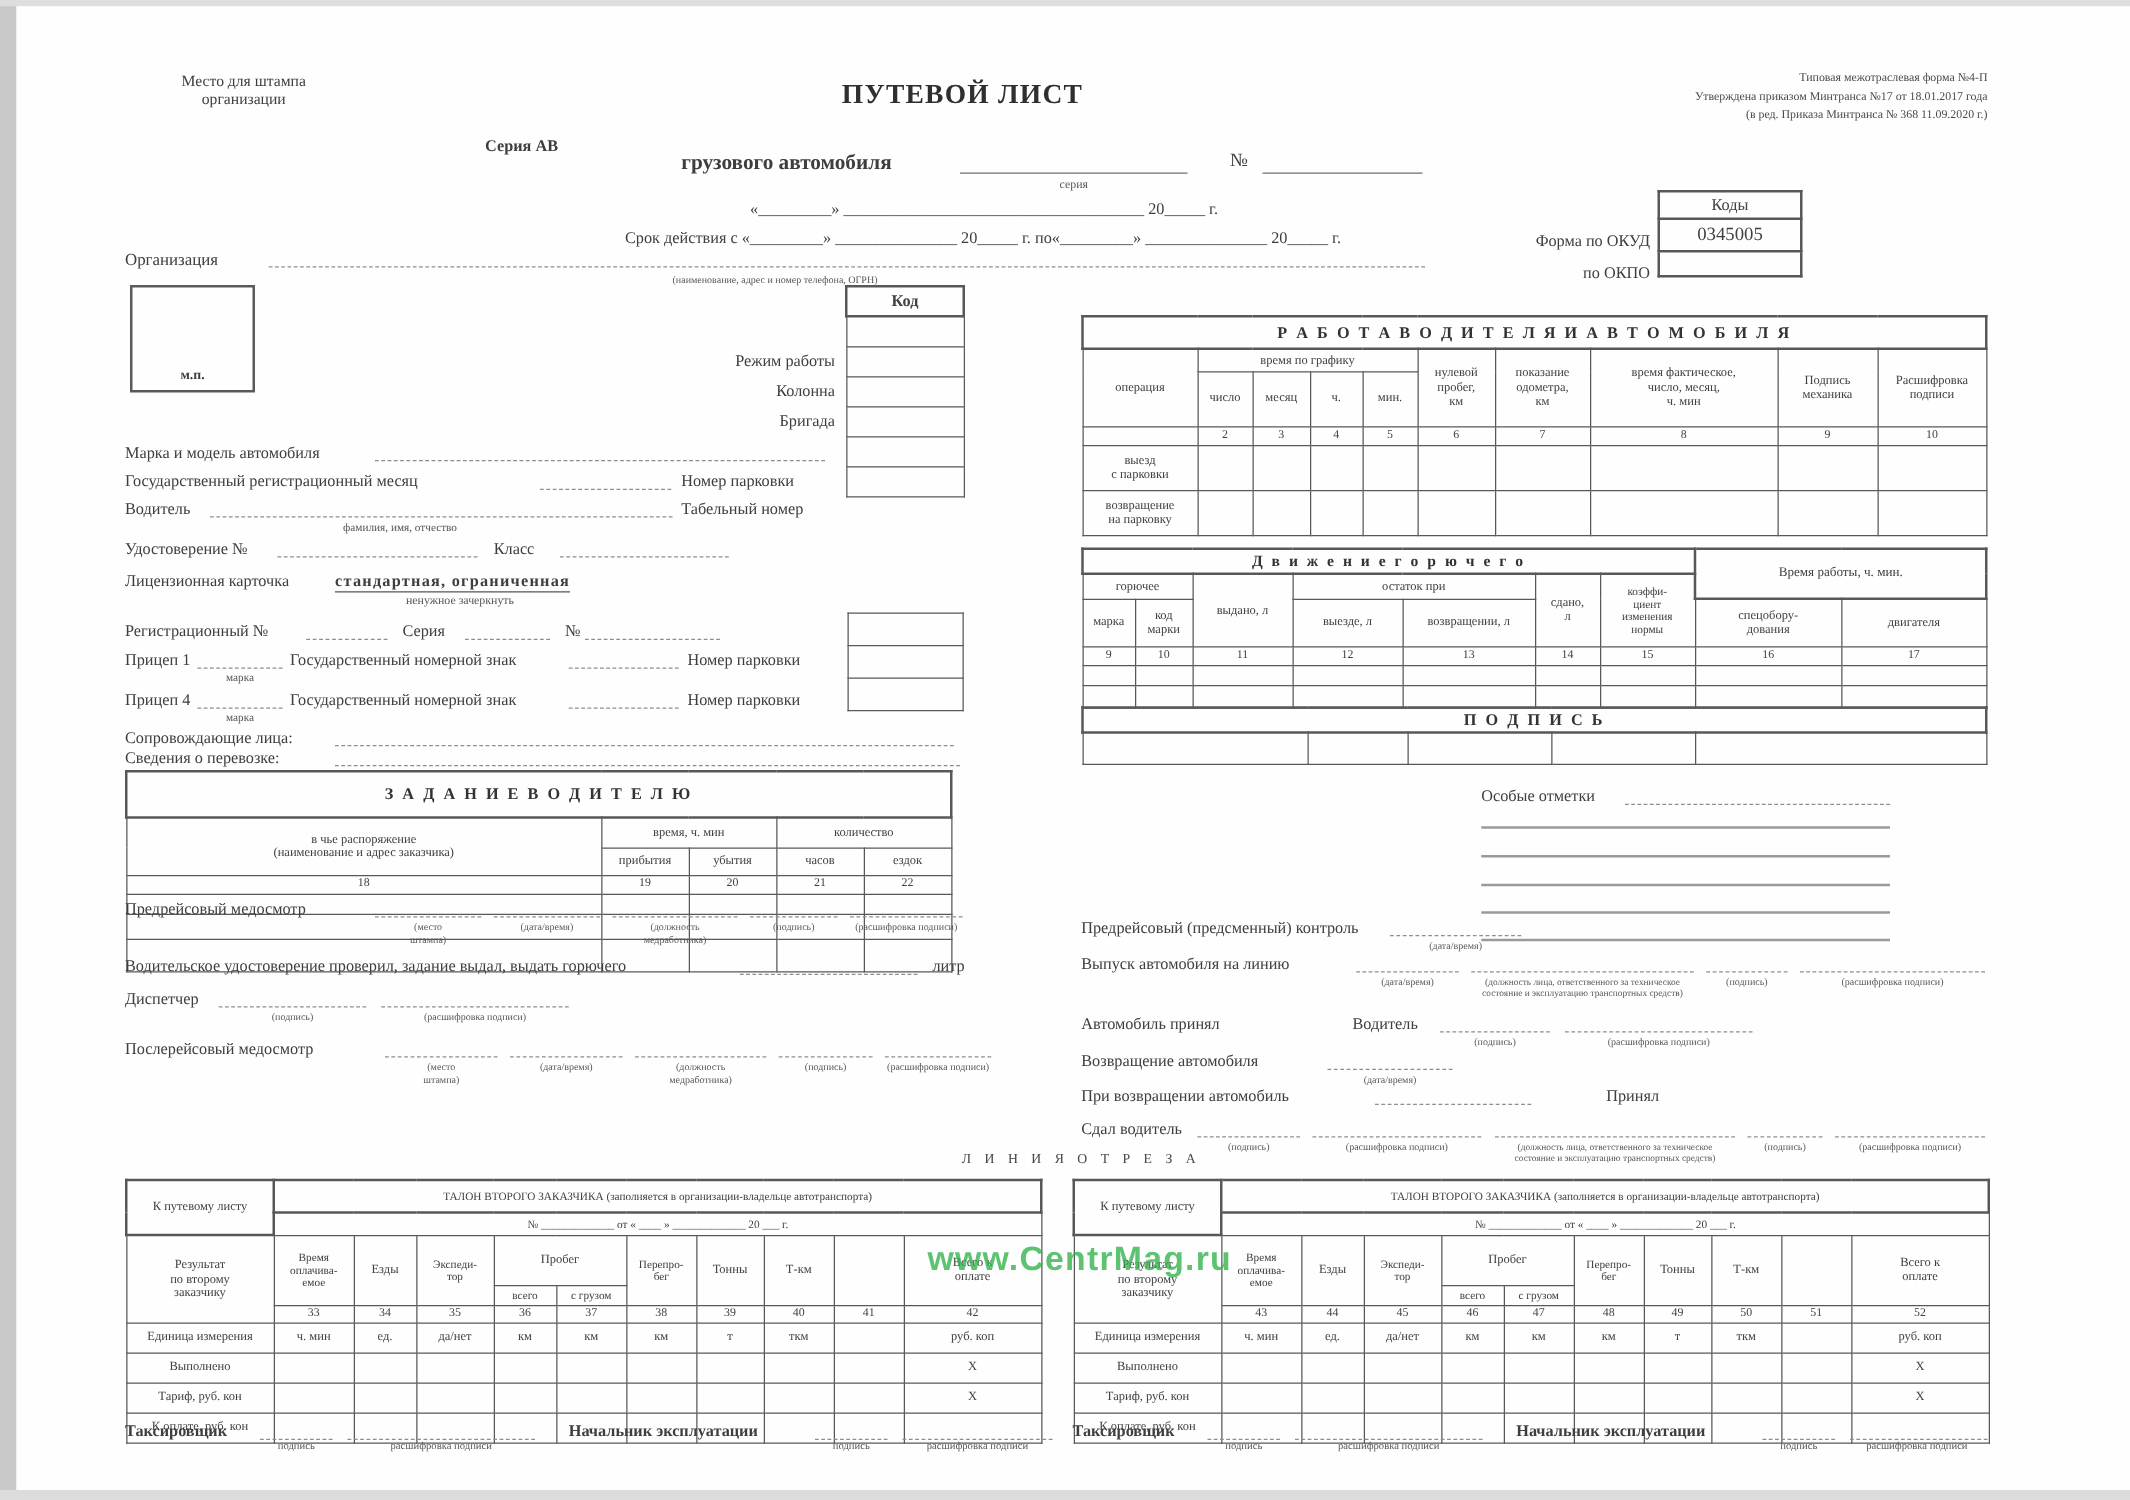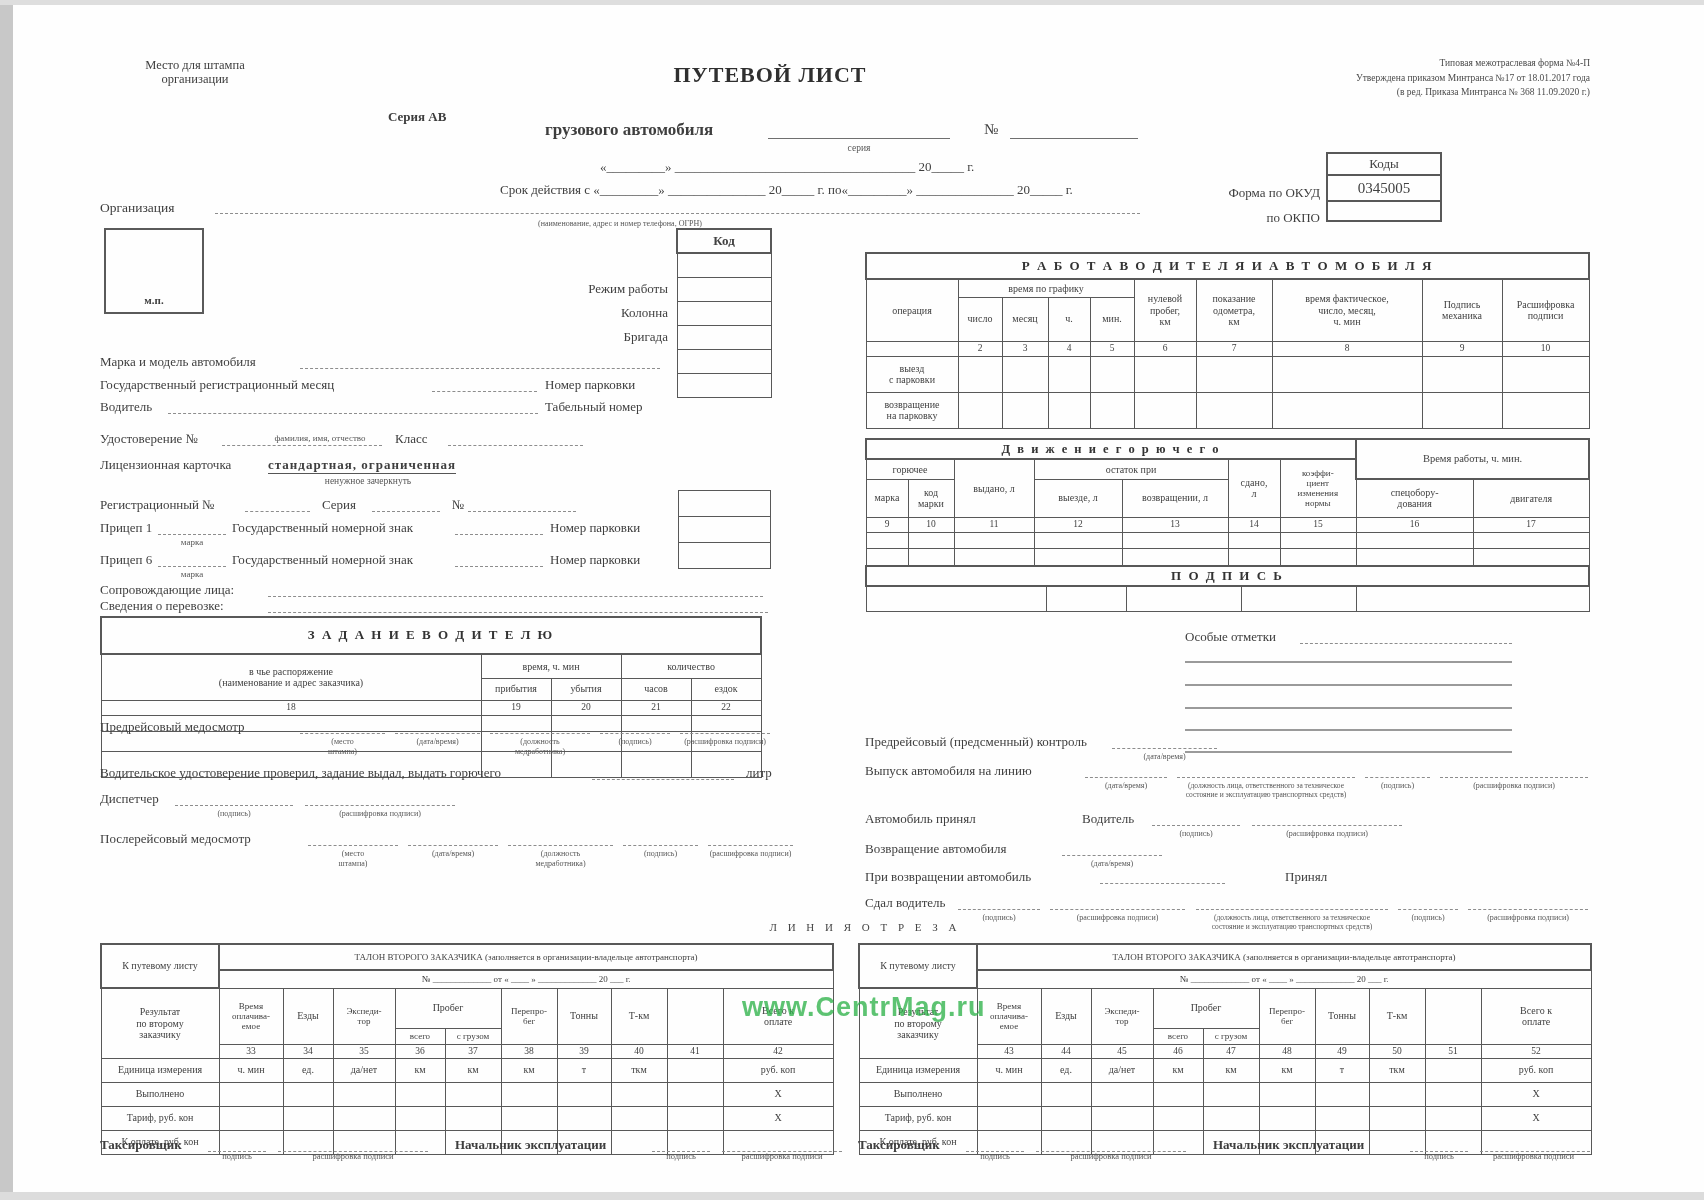--- a/index.html
+++ b/index.html
@@ -117,21 +117,21 @@
 <div class="t" style="left:100px;top:355px;">Марка и модель автомобиля</div>
 <div class="bl" style="left:300px;top:356px;width:360px;"></div>
 
 <div class="t" style="left:100px;top:378px;">Государственный регистрационный месяц</div>
 <div class="bl" style="left:432px;top:379px;width:105px;"></div>
 <div class="t" style="left:545px;top:378px;">Номер парковки</div>
 
 <div class="t" style="left:100px;top:400px;">Водитель</div>
 <div class="bl" style="left:168px;top:401px;width:370px;"></div>
 <div class="t" style="left:545px;top:400px;">Табельный номер</div>
-<div class="hint" style="left:210px;top:417px;width:220px;font-size:9px;margin-top:16px;">фамилия, имя, отчество</div>
+<div class="hint" style="left:210px;top:417px;width:220px;font-size:9px;">фамилия, имя, отчество</div>
 
 <div class="t" style="left:100px;top:432px;">Удостоверение №</div>
 <div class="bl" style="left:222px;top:433px;width:160px;"></div>
 <div class="t" style="left:395px;top:432px;">Класс</div>
 <div class="bl" style="left:448px;top:433px;width:135px;"></div>
 
 <div class="t" style="left:100px;top:458px;">Лицензионная карточка</div>
 <div class="t b" style="left:268px;top:458px;letter-spacing:1px;border-bottom:1px solid #555;">стандартная, ограниченная</div>
 <div class="hint" style="left:268px;top:476px;width:200px;font-size:9.5px;">ненужное  зачеркнуть</div>
 
@@ -142,21 +142,21 @@
 <div class="t" style="left:452px;top:498px;">№</div>
 <div class="bl" style="left:468px;top:499px;width:108px;"></div>
 
 <div class="t" style="left:100px;top:521px;">Прицеп 1</div>
 <div class="bl" style="left:158px;top:522px;width:68px;"></div>
 <div class="t" style="left:232px;top:521px;">Государственный номерной знак</div>
 <div class="bl" style="left:455px;top:522px;width:88px;"></div>
 <div class="t" style="left:550px;top:521px;">Номер парковки</div>
 <div class="hint" style="left:158px;top:537px;width:68px;font-size:9px;">марка</div>
 
-<div class="t" style="left:100px;top:553px;">Прицеп 6</div>
+<div class="t" style="left:100px;top:553px;">Прицеп 4</div>
 <div class="bl" style="left:158px;top:554px;width:68px;"></div>
 <div class="t" style="left:232px;top:553px;">Государственный номерной знак</div>
 <div class="bl" style="left:455px;top:554px;width:88px;"></div>
 <div class="t" style="left:550px;top:553px;">Номер парковки</div>
 <div class="hint" style="left:158px;top:569px;width:68px;font-size:9px;">марка</div>
 
 <table style="left:678px;top:490px;width:92px;">
   <colgroup>
       <col style="width:92px;">
     </colgroup>

